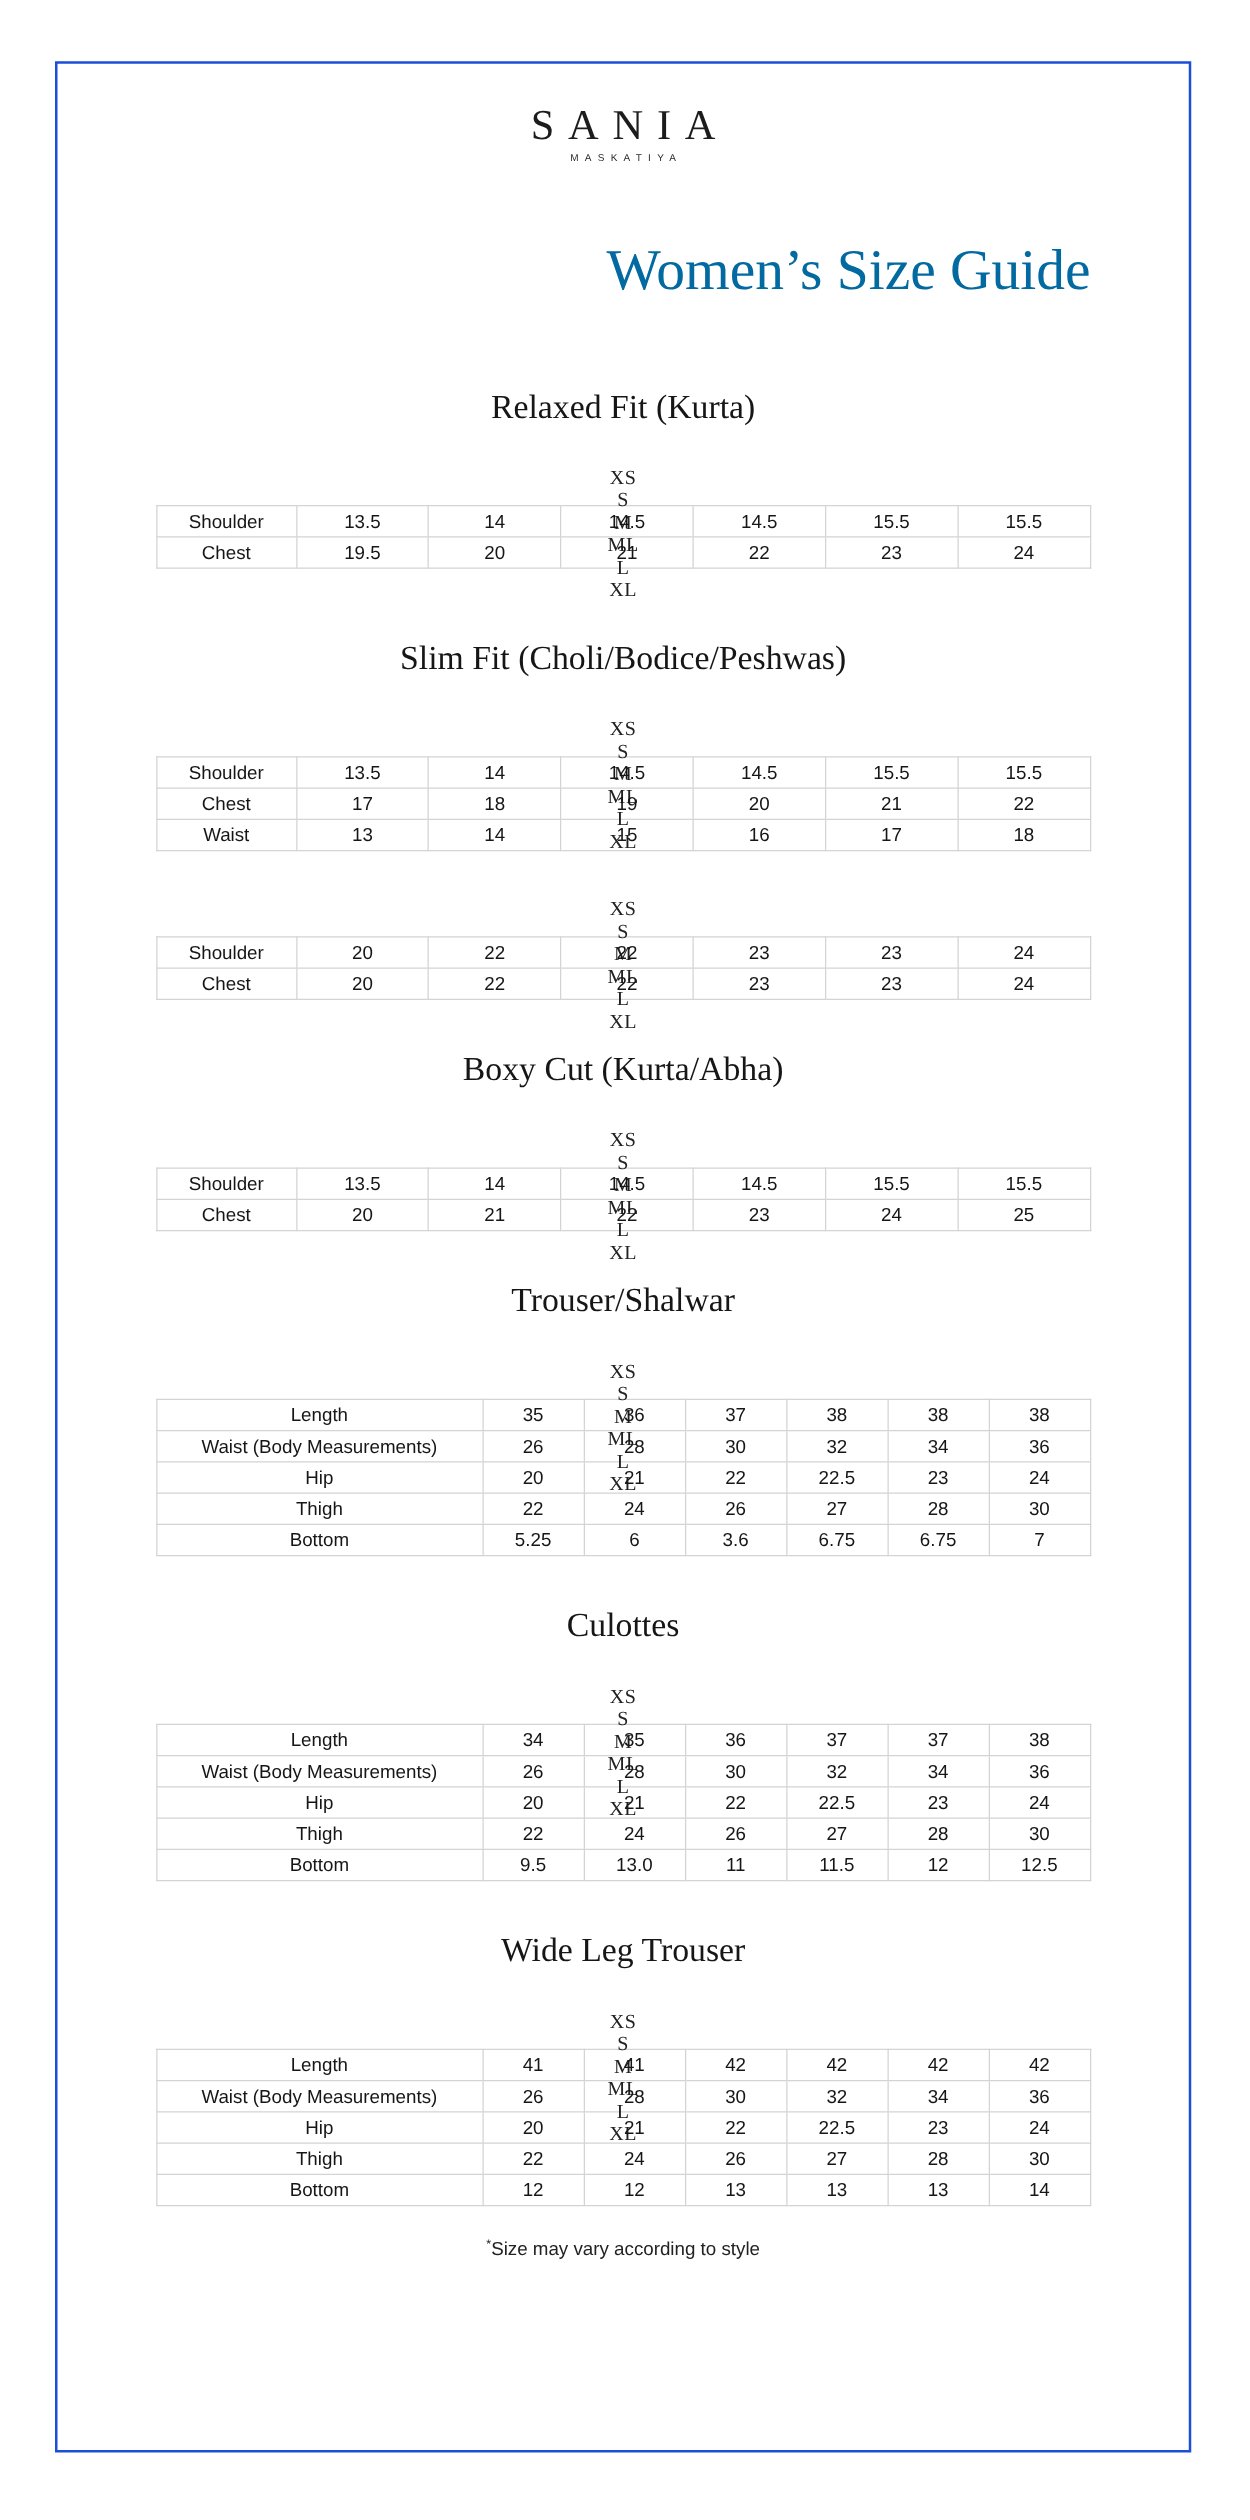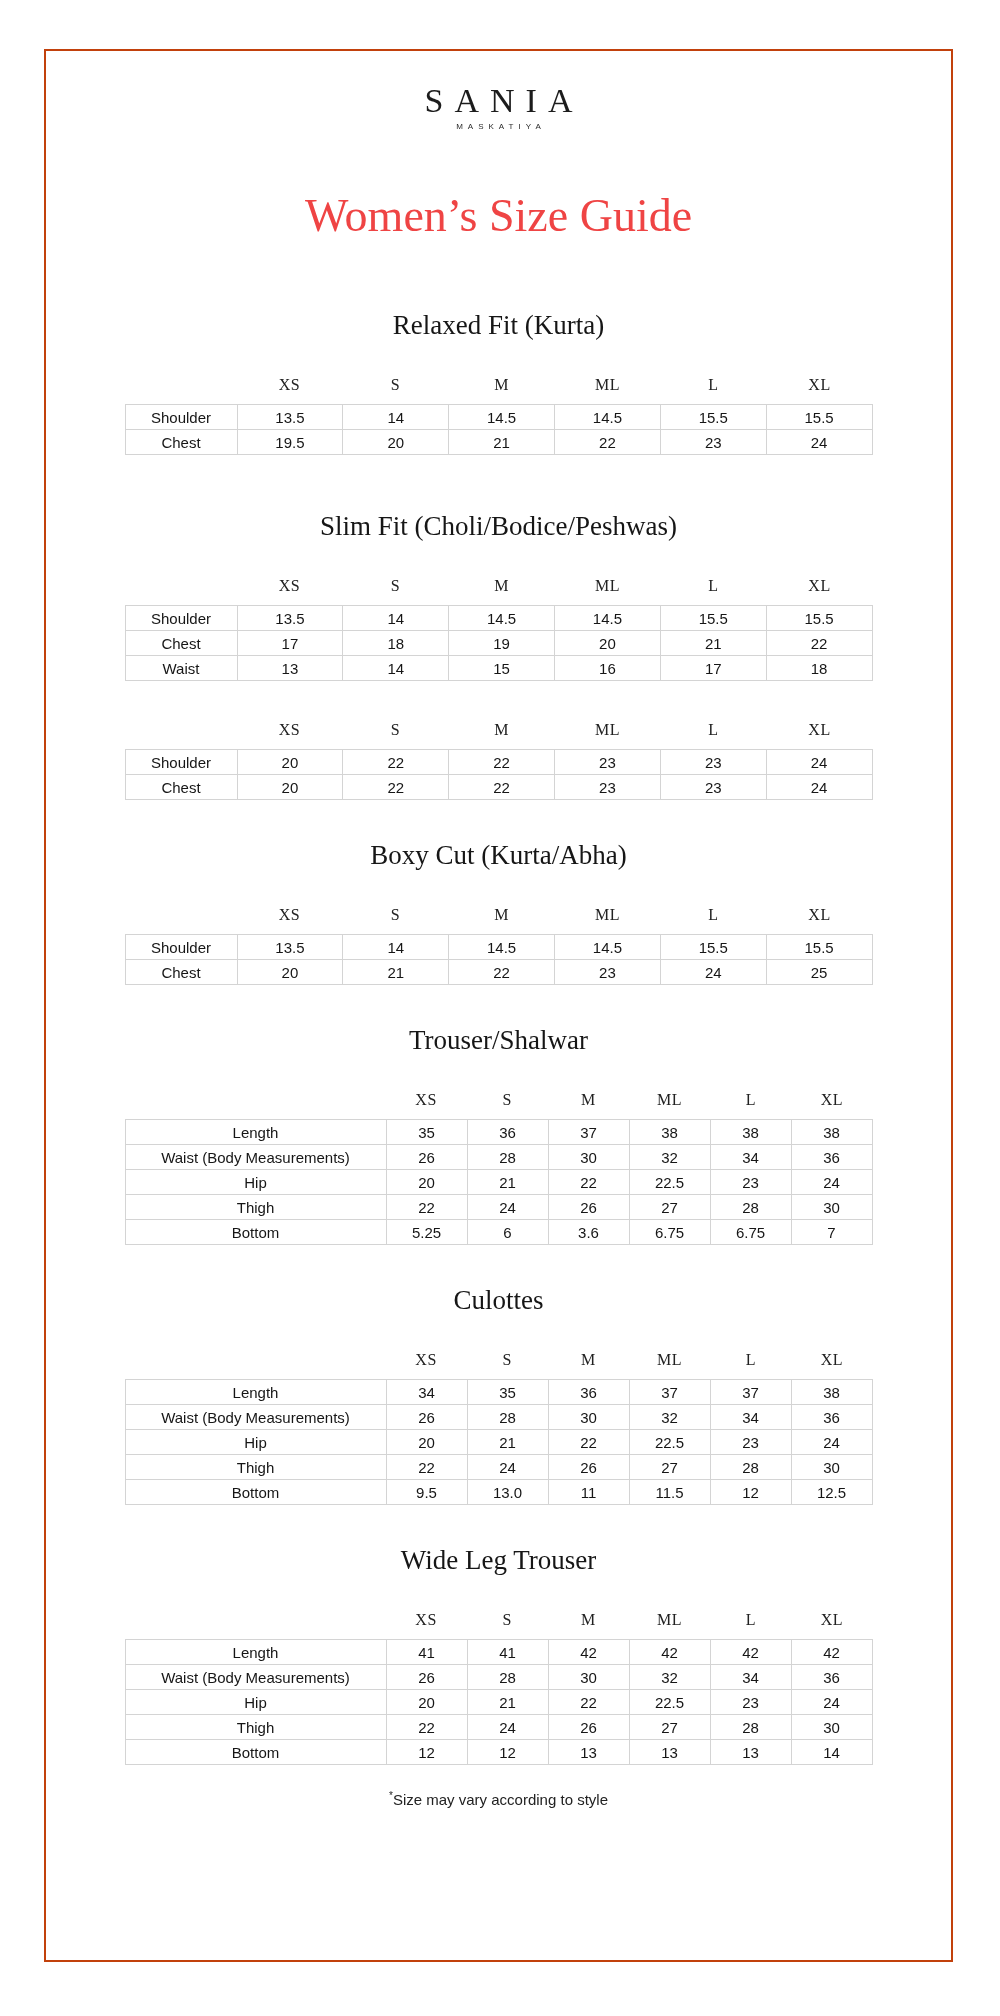--- a/index.html
+++ b/index.html
@@ -14,21 +14,21 @@
     width: 1000px;
     height: 2016px;
     background: #ffffff;
   }
   .frame {
     position: absolute;
     left: 44px;
     top: 49px;
     width: 909px;
     height: 1913px;
-    border: 2px solid #c2410c;
+    border: 2px solid #1d4ed8;
     background: #ffffff;
     box-sizing: border-box;
   }
   .content {
     width: 748px;
     margin: 0 auto;
   }
   
   .logo-block {
     padding-top: 32px;
@@ -48,44 +48,45 @@
     font-size: 8px;
     line-height: 10px;
     letter-spacing: 5px;
     text-indent: 5px;
     margin-top: 3px;
     color: #2a2a2a;
   }
   
   .page-title {
     margin-top: 56px;
-    text-align: center;
+    text-align: right;
     font-family: "Liberation Serif", serif;
     font-weight: 400;
     font-size: 46px;
     line-height: 56px;
-    color: #ef4444;
+    color: #0369a1;
   }
   
   .section { margin-top: 38px; }
   .section.first  { margin-top: 64px; }
   .section.second { margin-top: 54px; }
   .section-title {
     text-align: center;
     font-family: "Liberation Serif", serif;
     font-weight: 400;
     font-size: 27px;
     line-height: 34px;
     color: #161616;
   }
   .size-header-row {
     display: flex;
     margin-top: 32px;
     height: 22px;
     align-items: center;
+    flex-direction: column;
   }
   .size-header-spacer { flex: 0 0 auto; }
   .size-header-cell {
     flex: 1 1 0;
     text-align: center;
     font-family: "Liberation Serif", serif;
     font-size: 16px;
     letter-spacing: 0.5px;
     color: #222222;
   }

